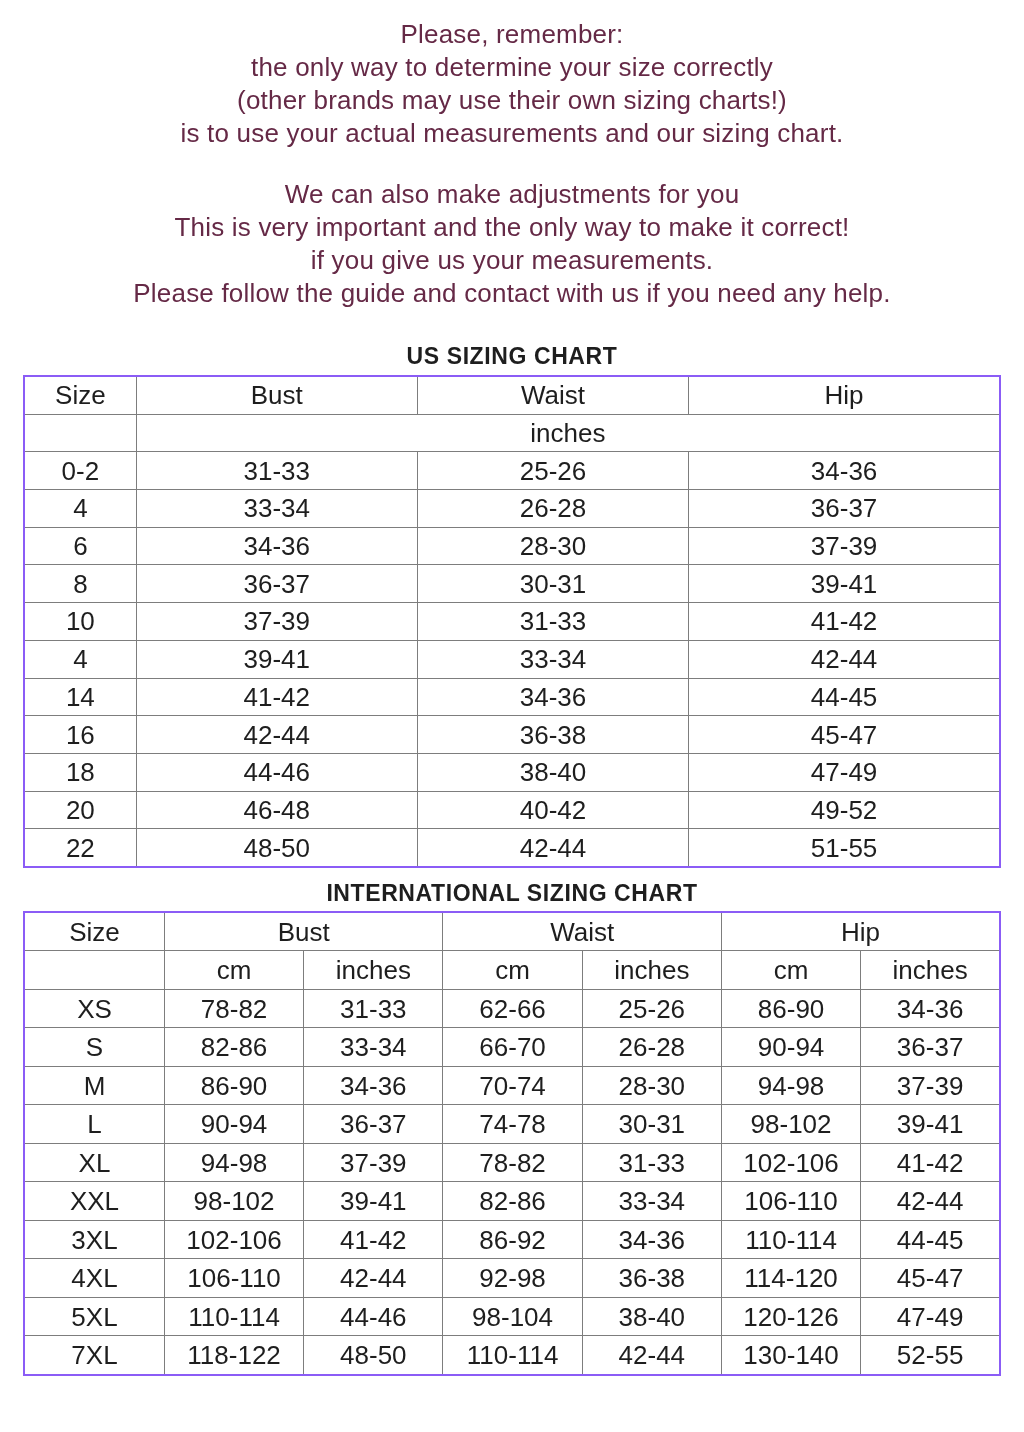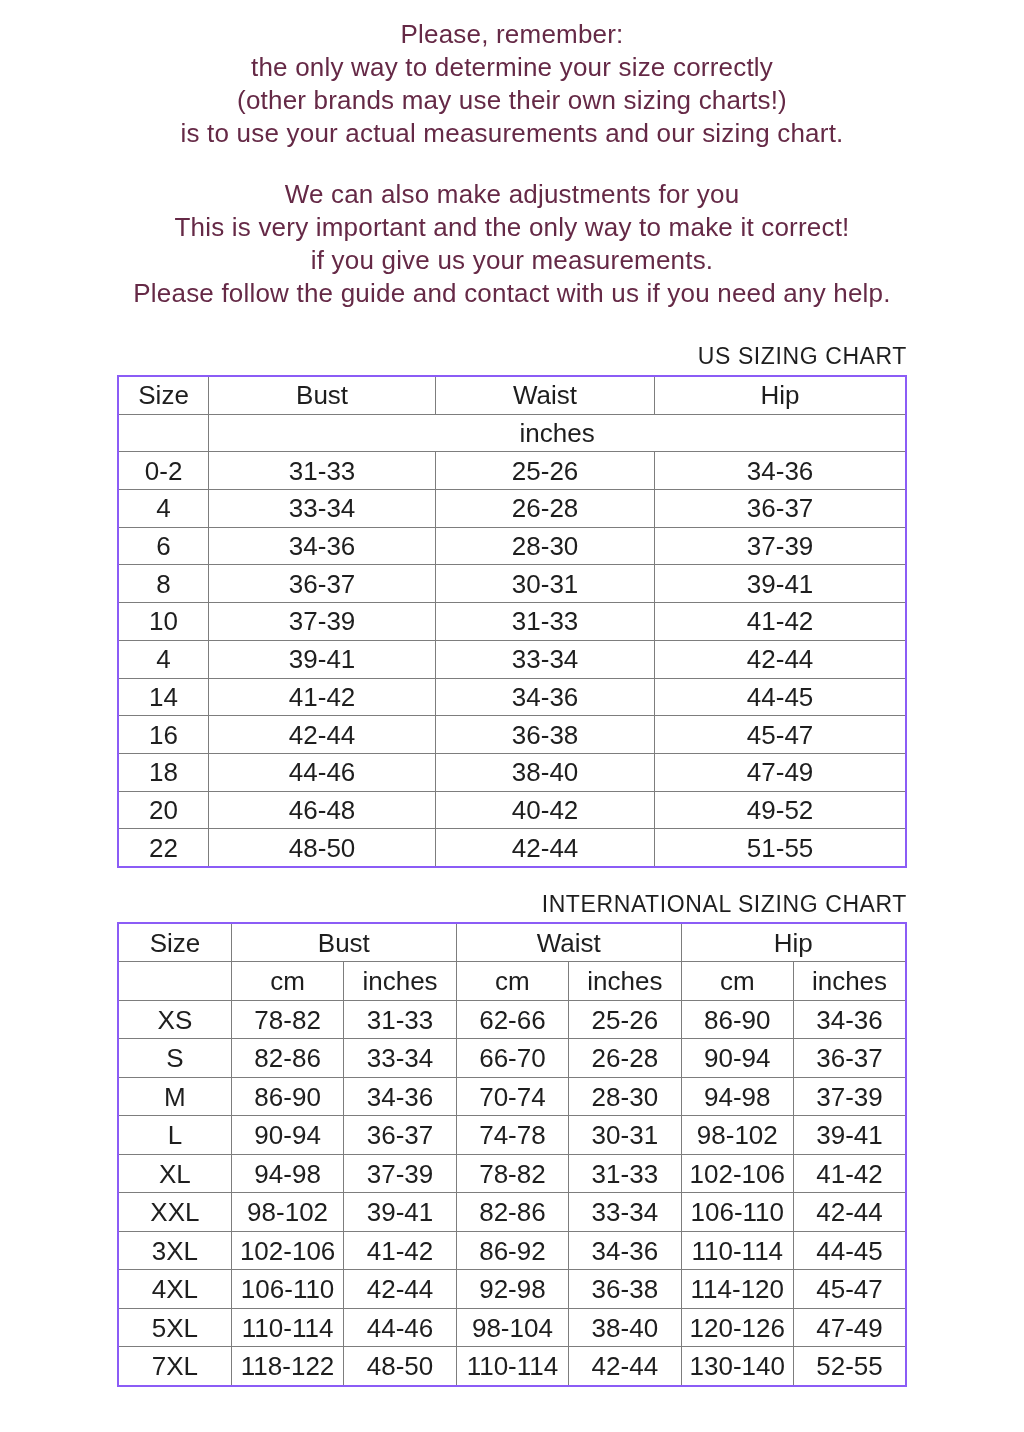--- a/index.html
+++ b/index.html
@@ -8,48 +8,48 @@
     background: #ffffff;
   }
   body {
     width: 1024px;
     height: 1432px;
     font-family: "Liberation Sans", "DejaVu Sans", sans-serif;
     color: #1e1e1e;
     overflow: hidden;
   }
   .page {
-    width: 790px;
+    width: 978px;
     margin: 0 auto;
   }
   
   .intro {
     padding-top: 18px;
     text-align: center;
     color: #652946;
     font-size: 26px;
     font-weight: 300;
     line-height: 33px;
     letter-spacing: 0.2px;
   }
   .intro-gap {
     height: 28px;
   }
   
   .chart-title {
     margin: 0;
-    text-align: right;
+    text-align: center;
     font-size: 23px;
-    font-weight: 400;
+    font-weight: 700;
     letter-spacing: 0.6px;
     color: #1e1e1e;
     line-height: 26px;
   }
   .chart-title.us    { margin-top: 33px; }
-  .chart-title.intl  { margin-top: 23px; }
+  .chart-title.intl  { margin-top: 12px; }
   
   table.sizing-table {
     width: 100%;
     border-collapse: collapse;
     table-layout: fixed;
     border: 2px solid #8b5cf6;
   }
   table.us-table   { margin-top: 6px; }
   table.intl-table { margin-top: 5px; }
   .sizing-table th,

